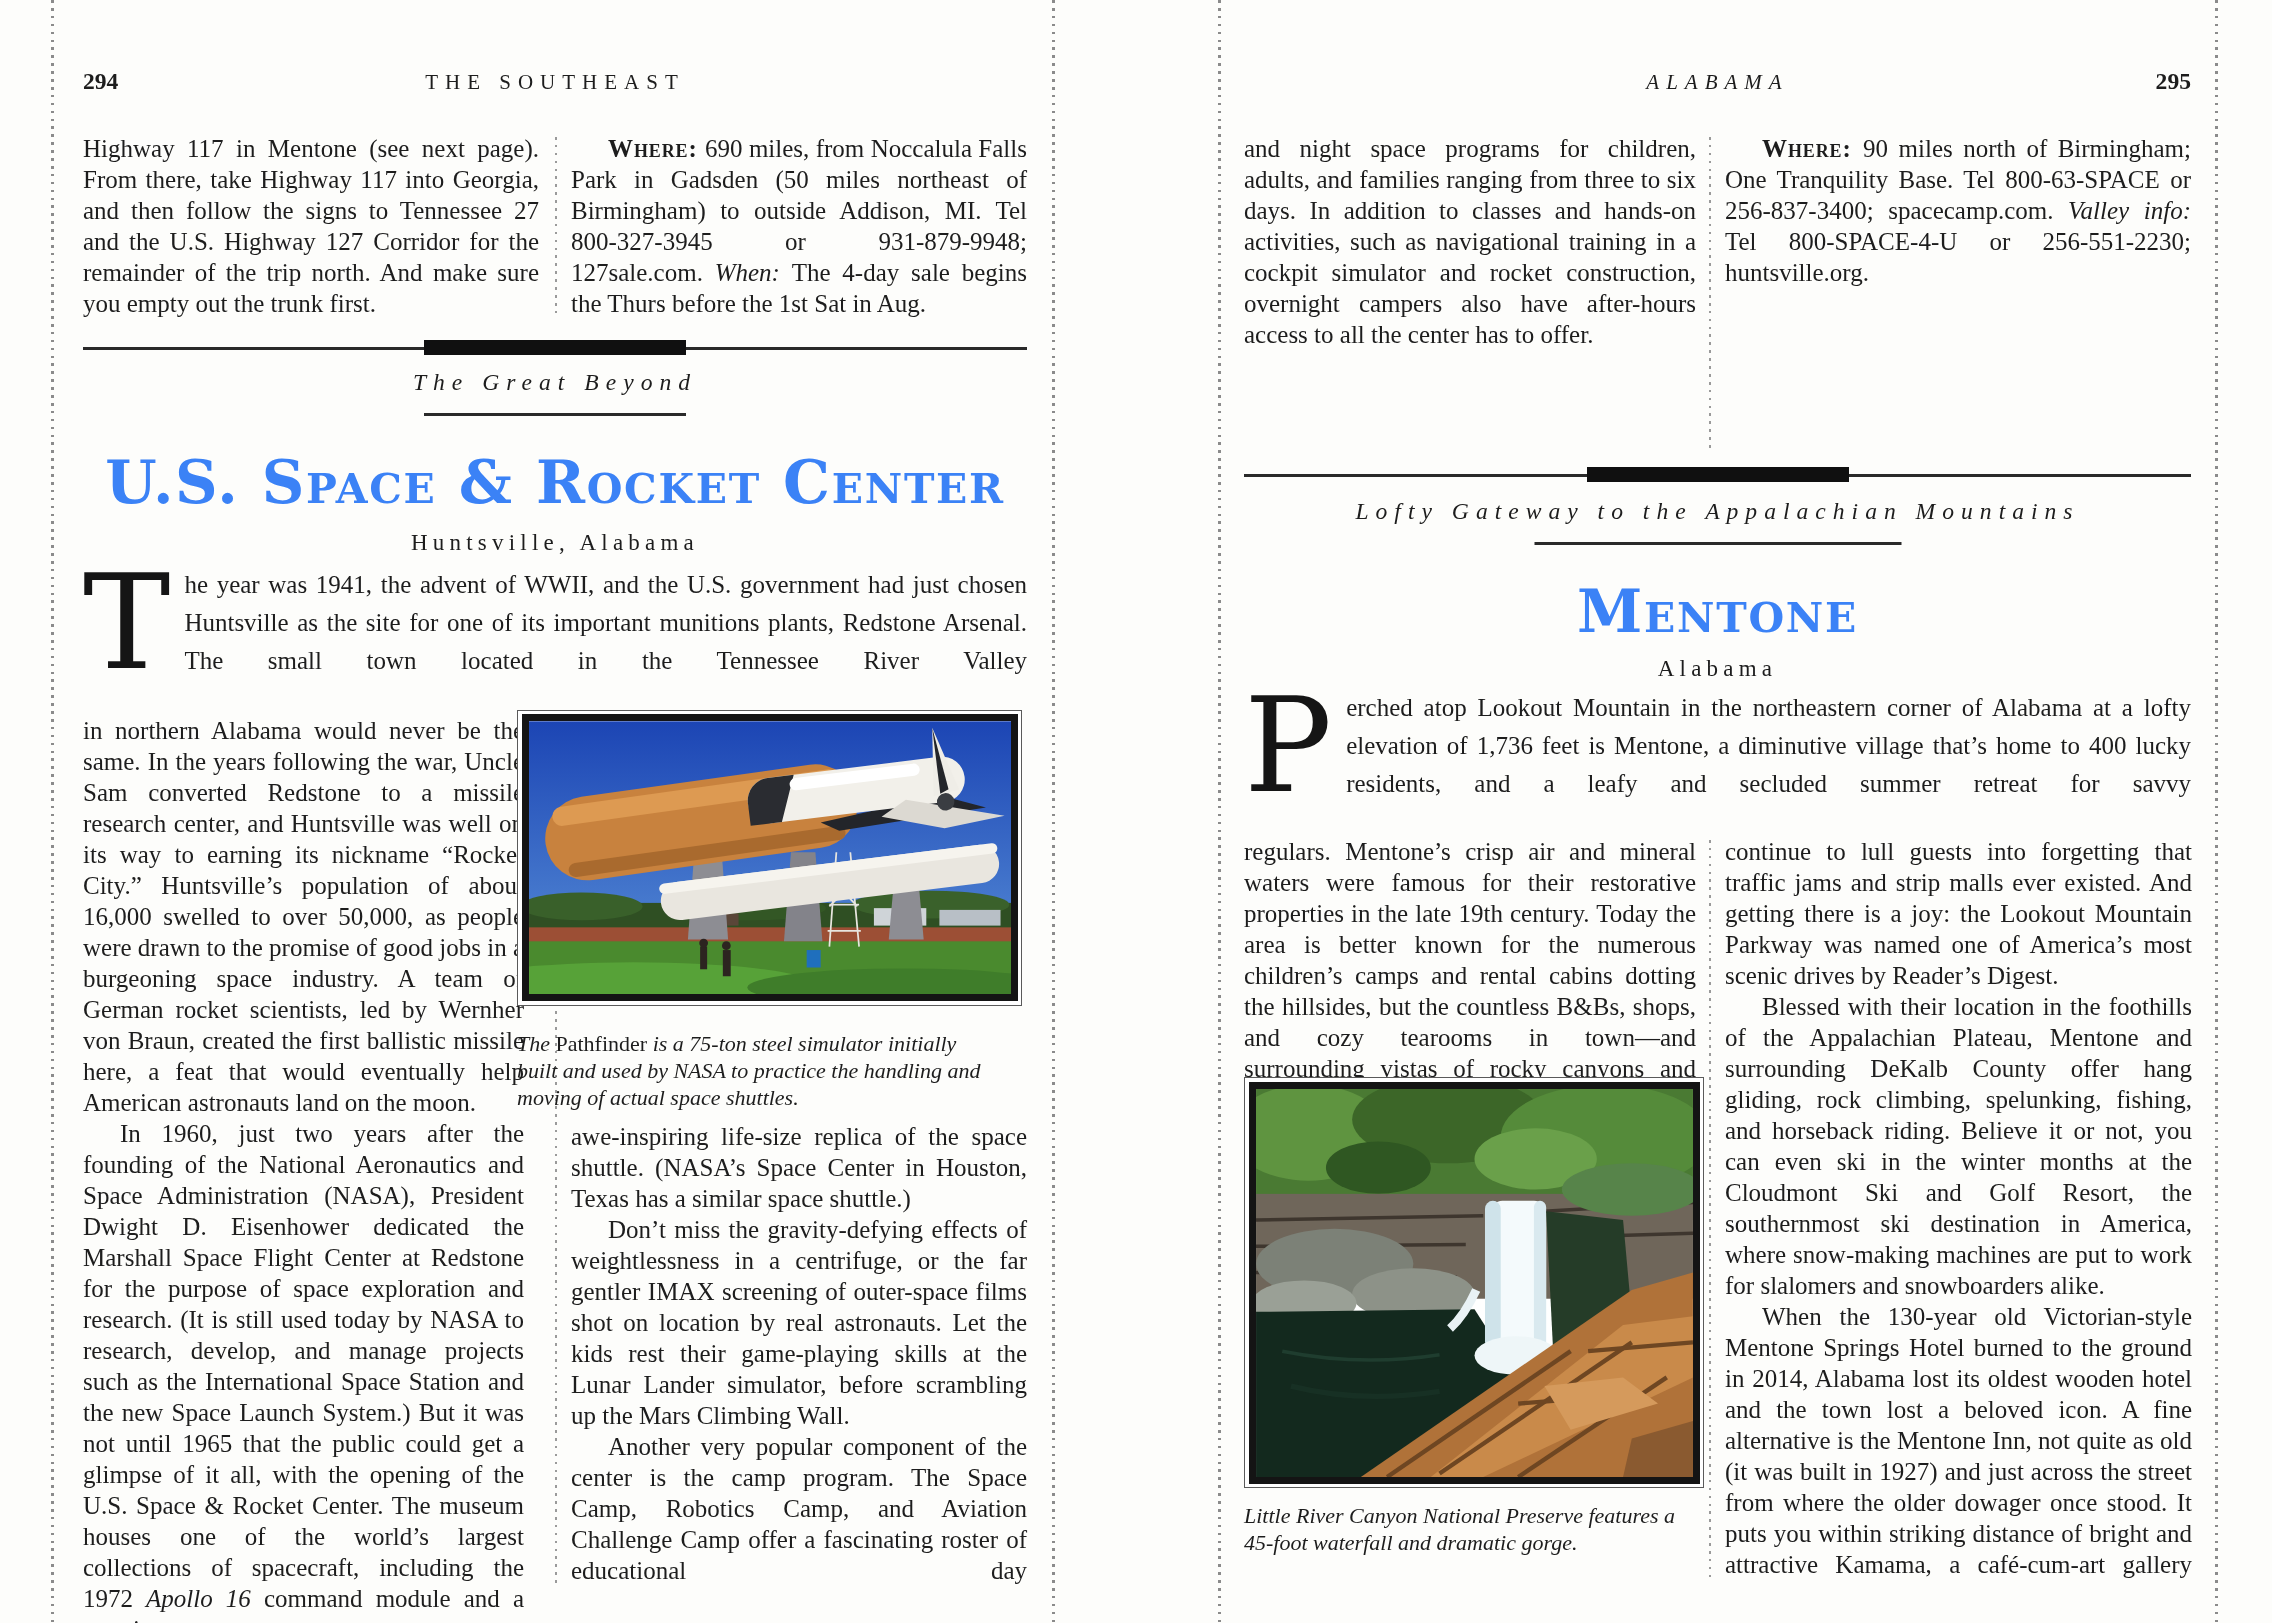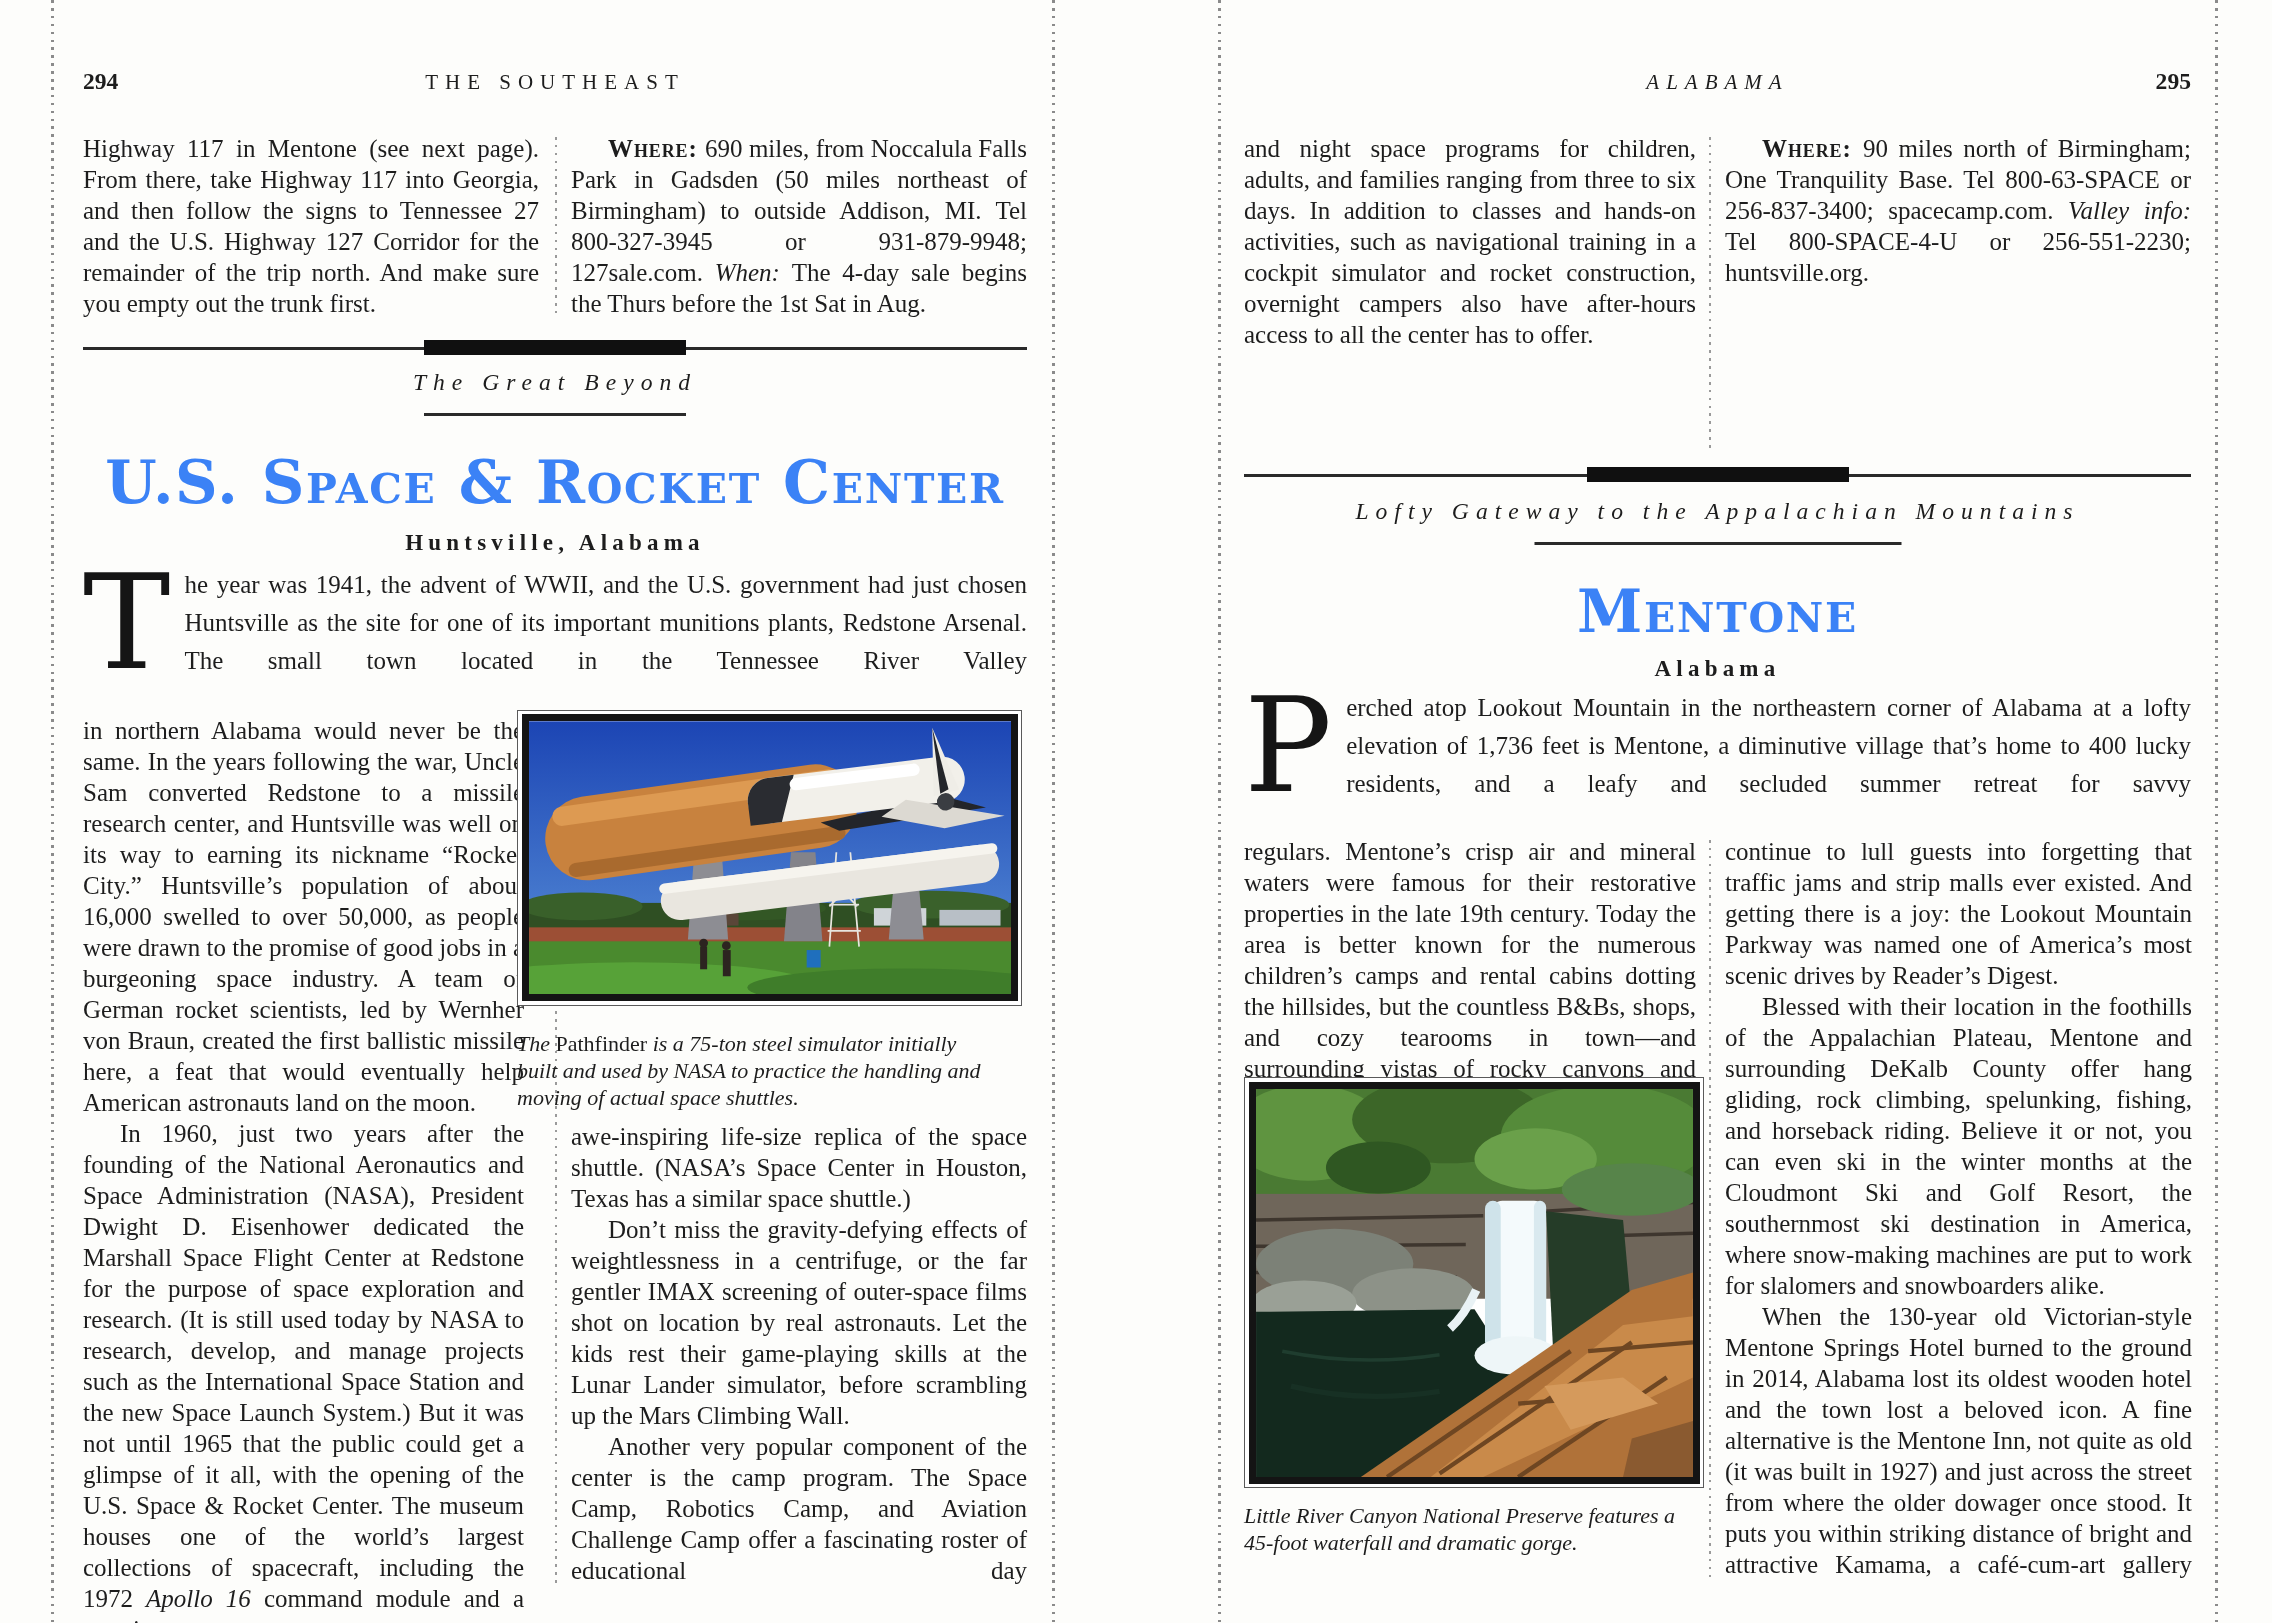--- a/index.html
+++ b/index.html
@@ -60,21 +60,21 @@
   #rp .kicker-rule{top:542px;width:367px;}
 
   .ftitle{
     position:absolute;left:0;right:0;margin:16px;text-align:center;
     font-family:"DejaVu Serif",serif;font-weight:bold;font-variant:small-caps;
     font-size:59px;line-height:1;letter-spacing:1.7px;color:#3b82f6;
   }
   #lp .ftitle{top:437px;}
   #rp .ftitle{top:566px;}
 
-  .fsub{position:absolute;left:0;right:0;text-align:center;font-weight:bold;font-size:23px;letter-spacing:5.2px;}
+  .fsub{position:absolute;left:0;right:0;text-align:center;font-weight:normal;font-size:23px;letter-spacing:5.2px;}
   #lp .fsub{top:530px;}
   #rp .fsub{top:656px;}
 
   .intro{position:absolute;left:0;right:0;display:flex;}
   #lp .intro{top:566px;}
   #rp .intro{top:689px;}
   .dropcap{
     flex:0 0 auto;font-family:"DejaVu Serif",serif;font-size:131px;line-height:103px;
     padding:5.2px 14px 0 0;color:#151515;
   }

